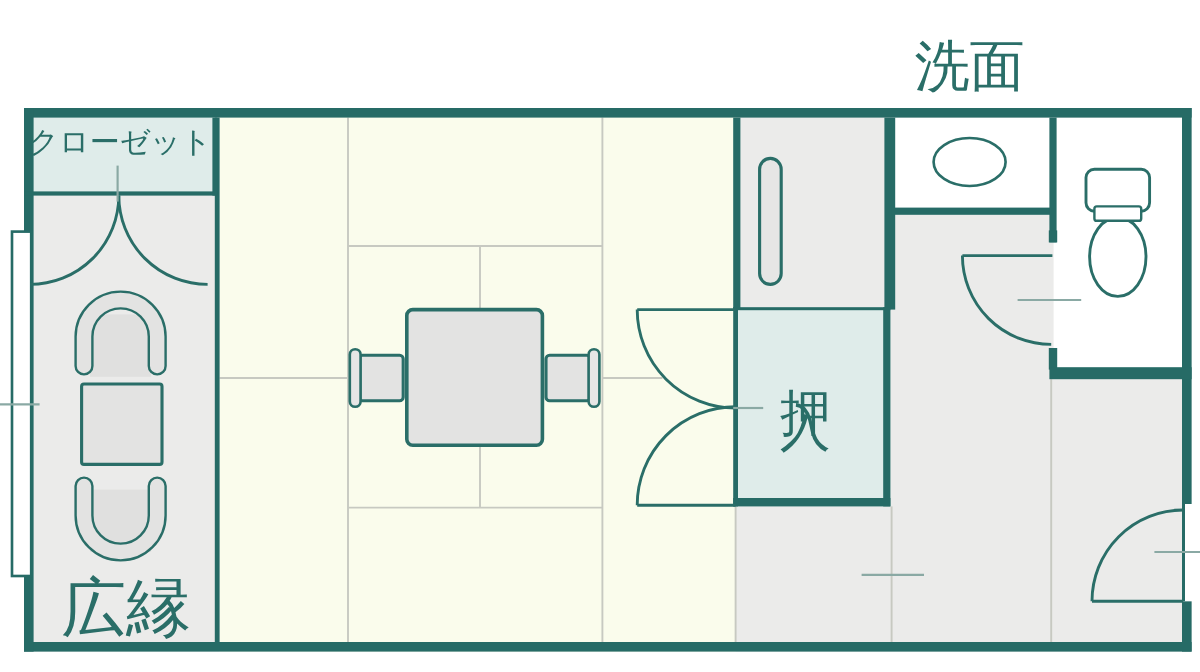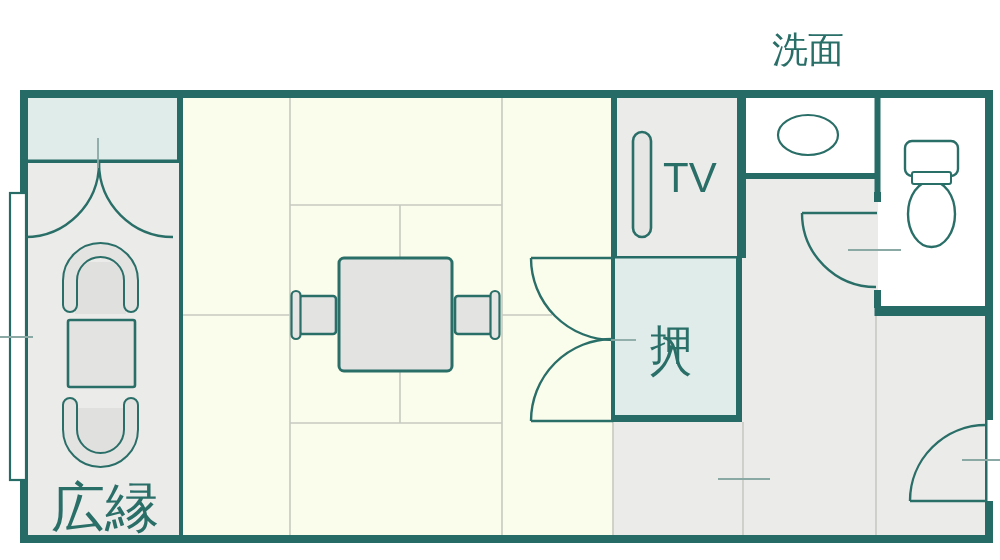--- a/index.html
+++ b/index.html
@@ -2,21 +2,21 @@
 <html><head>
 <meta charset="utf-8">
 <style>
   html,body{margin:0;padding:0;background:#ffffff;}
   .canvas{
     position:relative;width:1000px;height:560px;background:#ffffff;overflow:hidden;
     font-family:"Liberation Sans","DejaVu Sans",sans-serif;
   }
   .canvas svg{position:absolute;left:0;top:0;}
   .lbl{position:absolute;color:#2a6e68;line-height:1;white-space:nowrap;}
-  .lbl-senmen{left:756px;top:32px;width:104px;font-size:36px;text-align:center;}
+  .lbl-senmen{left:756px;top:32px;width:104px;font-size:46px;text-align:center;}
   .lbl-closet{left:22px;top:107px;width:156px;font-size:25px;text-align:center;}
   .lbl-tv{left:663px;top:157px;font-size:42px;}
   .lbl-oshiire{left:650px;top:291px;font-size:42px;writing-mode:vertical-rl;
                text-orientation:upright;letter-spacing:9px;}
   .lbl-hiroen{left:51px;top:480px;width:100px;font-size:54px;text-align:center;}
 </style>
 </head>
 <body>
 
 <div class="canvas">
@@ -126,16 +126,16 @@
     <ellipse cx="808" cy="135" rx="30" ry="20" fill="#ffffff" stroke="#2a6e68" stroke-width="2.2"></ellipse>
 
     <g>
       <rect x="905" y="141" width="53" height="35" rx="7" fill="#ffffff" stroke="#2a6e68" stroke-width="2.4"></rect>
       <ellipse cx="931.5" cy="214" rx="23.5" ry="33" fill="#ffffff" stroke="#2a6e68" stroke-width="2.4"></ellipse>
       <rect x="912" y="172" width="39" height="12" rx="2" fill="#ffffff" stroke="#2a6e68" stroke-width="2"></rect>
     </g>
   </svg>
 
   <div class="lbl lbl-senmen">洗面</div>
-  <div class="lbl lbl-tv">TV</div>
+  <div class="lbl lbl-closet">クローゼット</div>
   <div class="lbl lbl-oshiire">押入</div>
   <div class="lbl lbl-hiroen">広縁</div>
 </div>
 
 </body></html>

